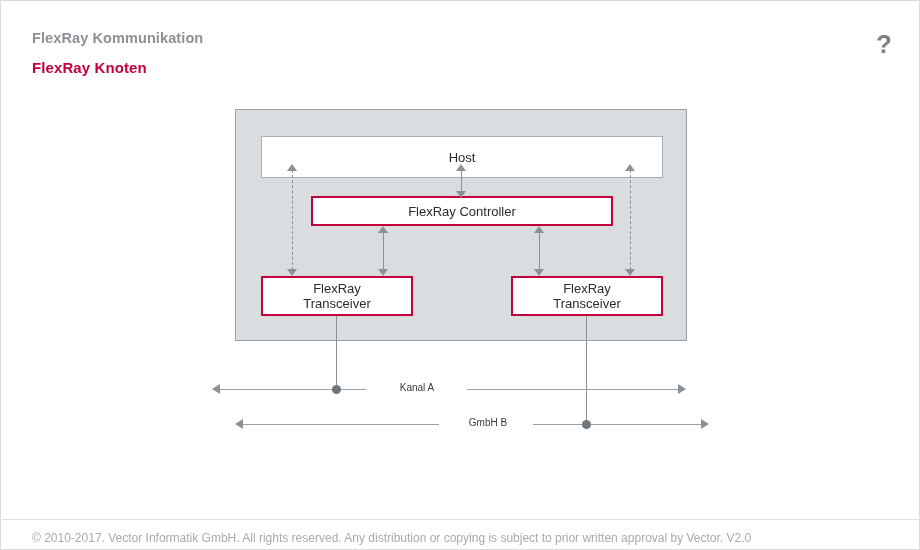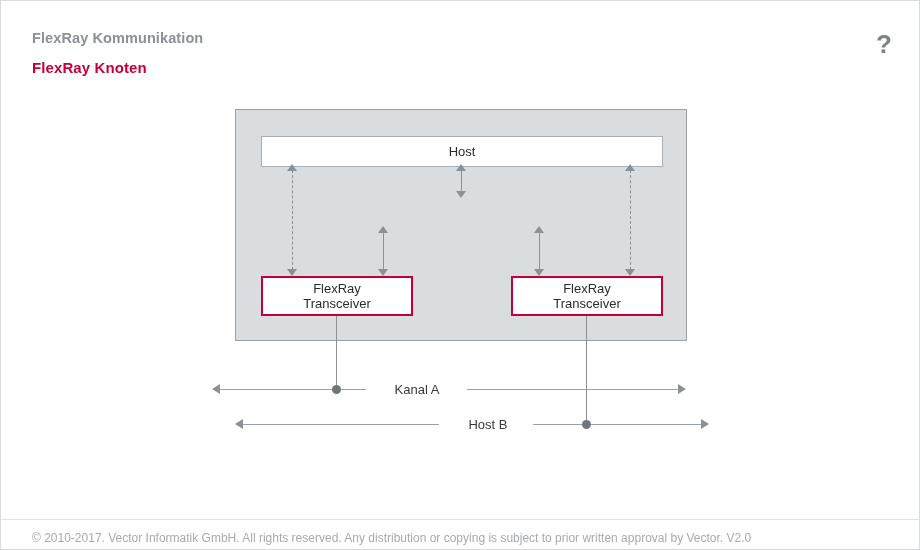--- a/index.html
+++ b/index.html
@@ -40,21 +40,21 @@
   .panel{
     position:absolute;left:234px;top:18px;width:452px;height:232px;
     background:#d9dddf;border:1px solid #9aa2a7;box-sizing:border-box;
   }
   .box{
     position:absolute;box-sizing:border-box;background:#ffffff;
     display:flex;align-items:center;justify-content:center;
     text-align:center;color:#2b2b2b;font-size:13px;line-height:15px;
   }
   .box-host{
-    left:260px;top:45px;width:402px;height:31px;
+    left:260px;top:45px;width:402px;height:42px;
     border:1px solid #a8b0b5;
   }
   .box-ctrl{
     left:310px;top:105px;width:302px;height:30px;
     border:2px solid #c4003c;
   }
   .box-trx-l{
     left:260px;top:185px;width:152px;height:40px;
     border:2px solid #c4003c;
   }
@@ -84,21 +84,21 @@
   .stub{position:absolute;width:1px;background:#8a9197;}
   
   .hline{position:absolute;height:1px;background:#9aa1a7;}
   .harrow{position:absolute;width:0;height:0;
     border-top:5.5px solid transparent;border-bottom:5.5px solid transparent;}
   .harrow.left{border-right:8px solid #8a9197;}
   .harrow.right{border-left:8px solid #8a9197;}
   .dot{position:absolute;width:9px;height:9px;border-radius:50%;
     background:#6f767c;}
   .chan-label{
-    position:absolute;font-size:13px;color:#3a3a3a;white-space:nowrap;
+    position:absolute;font-size:10px;color:#3a3a3a;white-space:nowrap;
     text-align:center;
   }
   
   .foot-rule{
     position:absolute;left:1px;top:518px;width:918px;height:1px;
     background:#dfe2e4;
   }
   .foot-text{
     position:absolute;left:31px;top:530px;
     font-size:12px;color:#a6abaf;white-space:nowrap;
@@ -114,20 +114,23 @@
   <div class="help-icon">?</div>
 
   <div id="stage">
 
     <div class="panel"></div>
 
     <div class="box box-host">
       <span>Host</span>
     </div>
 
+    <div class="box box-ctrl">
+      <span>FlexRay Controller</span>
+    </div>
 
     <div class="box box-trx-l">
       <div>
         <span>FlexRay</span>
         <span>Transceiver</span>
       </div>
     </div>
 
     <div class="box box-trx-r">
       <div>
@@ -175,20 +178,20 @@
     <div class="dot" style="left:331px;top:294px;"></div>
     <div class="hline" style="left:466px;top:298px;width:211px;"></div>
     <div class="harrow right" style="left:677px;top:293px;"></div>
     <div class="chan-label" style="left:370px;top:291px;width:92px;">Kanal A</div>
 
     <div class="hline" style="left:242px;top:333px;width:196px;"></div>
     <div class="harrow left" style="left:234px;top:328px;"></div>
     <div class="hline" style="left:532px;top:333px;width:168px;"></div>
     <div class="dot" style="left:581px;top:329px;"></div>
     <div class="harrow right" style="left:700px;top:328px;"></div>
-    <div class="chan-label" style="left:441px;top:326px;width:92px;">Host B</div>
+    <div class="chan-label" style="left:441px;top:326px;width:92px;">GmbH B</div>
 
   </div>
 
   <div class="foot-rule"></div>
   <div class="foot-text">© 2010-2017. Vector Informatik GmbH. All rights reserved. Any distribution or copying is subject to prior written approval by Vector. V2.0</div>
 
 </div>
 
 </body></html>

